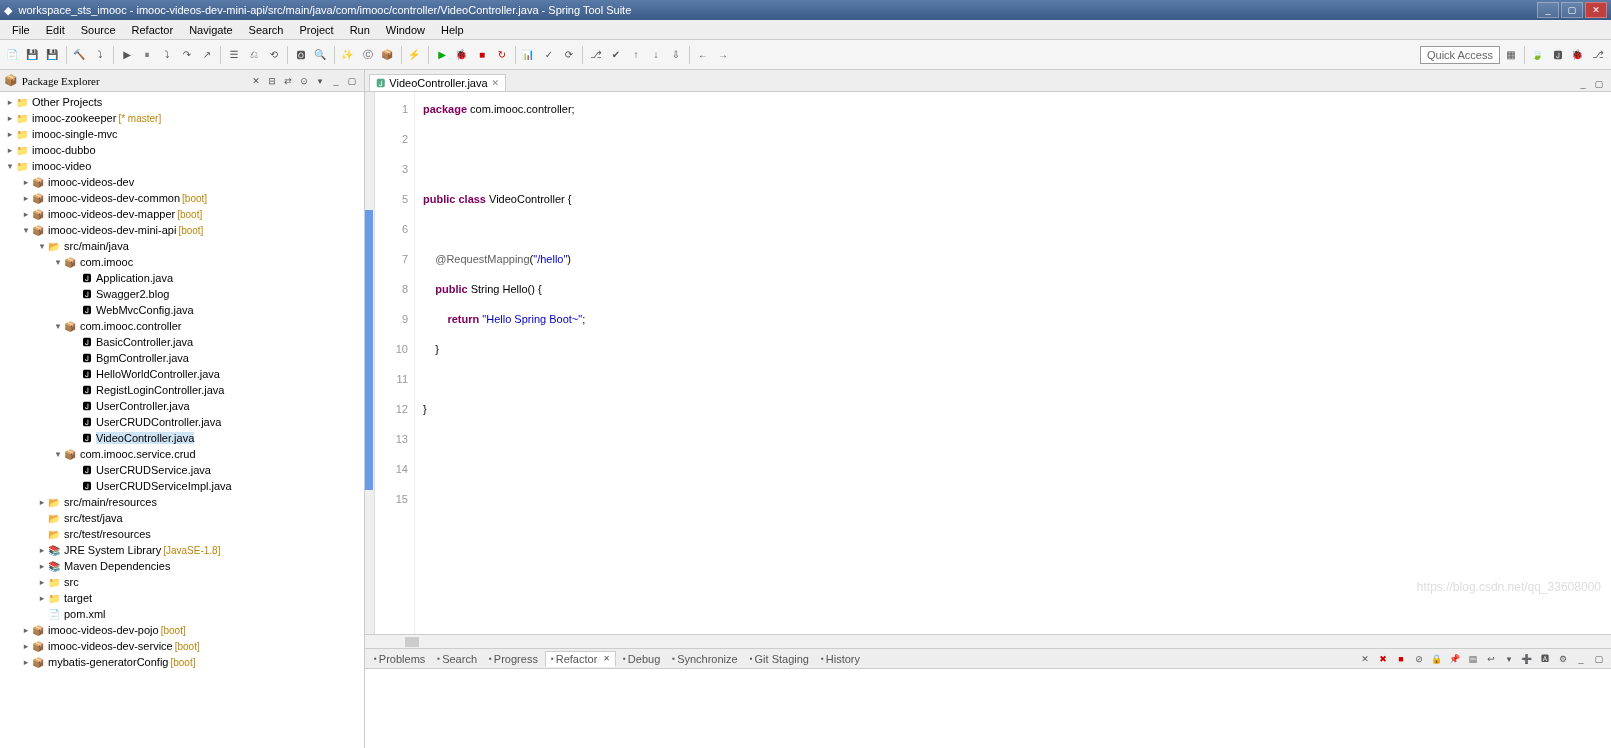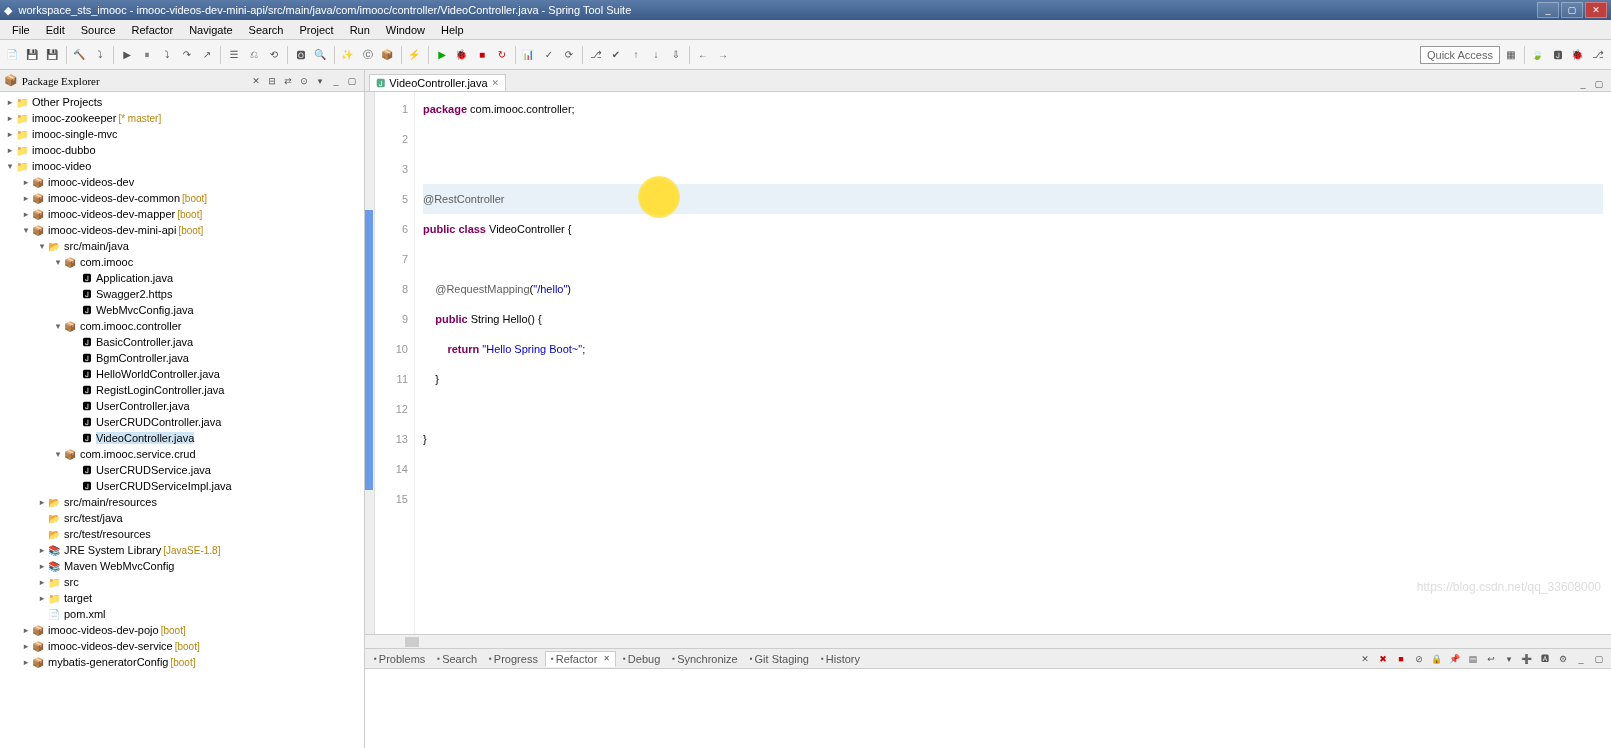--- a/index.html
+++ b/index.html
@@ -227,21 +227,21 @@
           <span class="label">com.imooc</span>
         </div>
         <div class="tree-item" style="padding-left: 68px;">
           <span class="expander"></span>
           <span class="ticon">🅹</span>
           <span class="label">Application.java</span>
         </div>
         <div class="tree-item" style="padding-left: 68px;">
           <span class="expander"></span>
           <span class="ticon">🅹</span>
-          <span class="label">Swagger2.https</span>
+          <span class="label">Swagger2.blog</span>
         </div>
         <div class="tree-item" style="padding-left: 68px;">
           <span class="expander"></span>
           <span class="ticon">🅹</span>
           <span class="label">WebMvcConfig.java</span>
         </div>
         <div class="tree-item" style="padding-left: 52px;">
           <span class="expander">▾</span>
           <span class="ticon">📦</span>
           <span class="label">com.imooc.controller</span>
@@ -313,21 +313,21 @@
         </div>
         <div class="tree-item" style="padding-left: 36px;">
           <span class="expander">▸</span>
           <span class="ticon">📚</span>
           <span class="label">JRE System Library</span>
           <span class="decor"> [JavaSE-1.8]</span>
         </div>
         <div class="tree-item" style="padding-left: 36px;">
           <span class="expander">▸</span>
           <span class="ticon">📚</span>
-          <span class="label">Maven WebMvcConfig</span>
+          <span class="label">Maven Dependencies</span>
         </div>
         <div class="tree-item" style="padding-left: 36px;">
           <span class="expander">▸</span>
           <span class="ticon">📁</span>
           <span class="label">src</span>
         </div>
         <div class="tree-item" style="padding-left: 36px;">
           <span class="expander">▸</span>
           <span class="ticon">📁</span>
           <span class="label">target</span>
@@ -387,21 +387,20 @@
           <div>12</div>
           <div>13</div>
           <div>14</div>
           <div>15</div>
         </div>
       <div class="code" id="code">
         <div class="watermark">https://blog.csdn.net/qq_33608000</div>
       <div class="line"><span class="kw">package</span> com.imooc.controller;</div>
           <div class="line"></div>
           <div class="line"></div>
-          <div class="line current"><span class="ann">@RestController</span><div class="highlight-circle" style="left: 215px; top: -8px;"></div></div>
           <div class="line"><span class="kw">public</span> <span class="kw">class</span> VideoController {</div>
           <div class="line"></div>
           <div class="line">    <span class="ann">@RequestMapping</span>(<span class="str">"/hello"</span>)</div>
           <div class="line">    <span class="kw">public</span> String Hello() {</div>
           <div class="line">        <span class="kw">return</span> <span class="str">"Hello Spring Boot~"</span>;</div>
           <div class="line">    }</div>
           <div class="line"></div>
           <div class="line">}</div>
           <div class="line"></div>
         </div>

